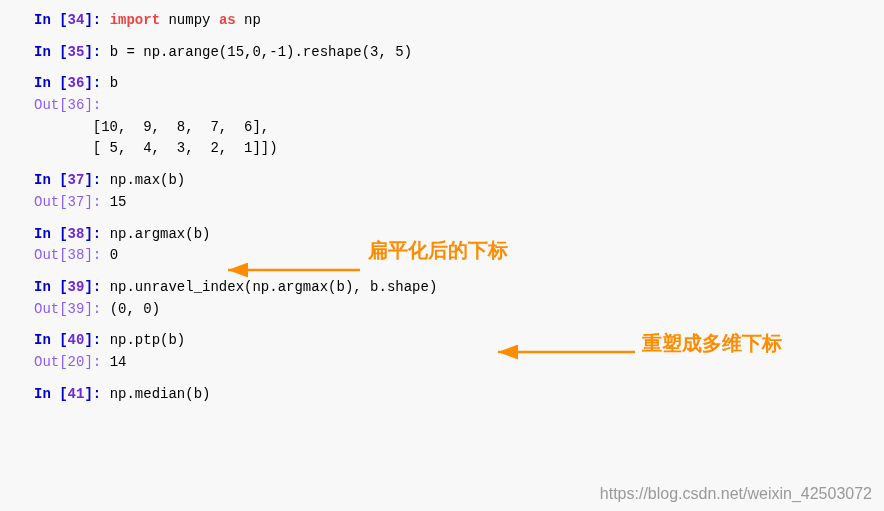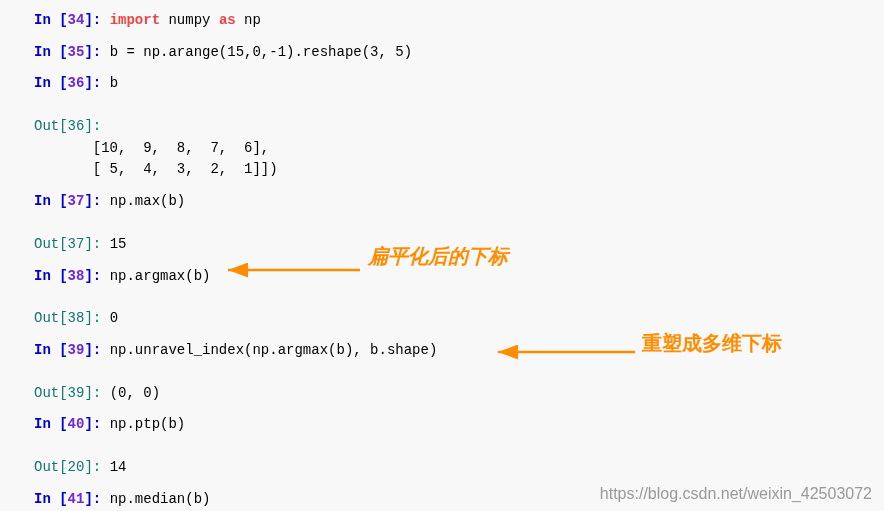--- a/index.html
+++ b/index.html
@@ -59,22 +59,21 @@
     }
     .watermark {
       position: absolute;
       bottom: 8px;
       right: 12px;
       color: #999;
       font-size: 16px;
       font-family: Arial, sans-serif;
     }
     .out-text {
-      color: #0f766e;
-      margin-top: 21px;
+      color: #8b5cf6;
     }
   </style>
 </head>
 <body>
 
 <div class="code-area">
 
   <div class="line">
     <span class="prompt-in">In [</span><span class="bracket-num">34</span><span class="prompt-in">]: </span><span class="keyword">import</span><span class="code-text"> numpy </span><span class="keyword">as</span><span class="code-text"> np</span>
   </div>
@@ -137,21 +136,21 @@
   </div>
 
   <div class="blank-line"></div>
 
   <div class="line">
     <span class="prompt-in">In [</span><span class="bracket-num">41</span><span class="prompt-in">]: </span><span class="code-text">np.median(b)</span>
   </div>
 
 </div>
 
-<div class="annotation" style="top: 243px; left: 368px; font-style: italic;">扁平化后的下标</div>
+<div class="annotation" style="top: 237px; left: 368px;">扁平化后的下标</div>
 
 <svg class="arrow-svg" style="position:absolute; top:255px; left:220px; width:145px; height:30px;">
   <defs>
     <marker id="arrowhead1" markerWidth="8" markerHeight="6" refX="8" refY="3" orient="auto">
       <polygon points="0 0, 8 3, 0 6" fill="#ff8c00"></polygon>
     </marker>
   </defs>
   <line x1="140" y1="15" x2="8" y2="15" stroke="#ff8c00" stroke-width="2.5" marker-end="url(#arrowhead1)"></line>
 </svg>
 

